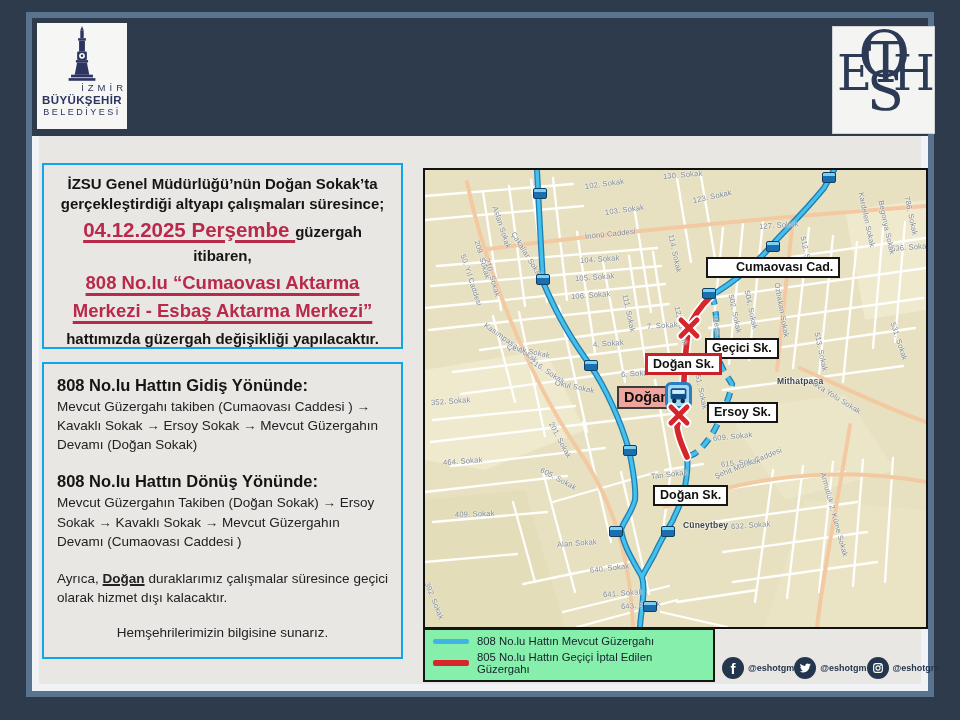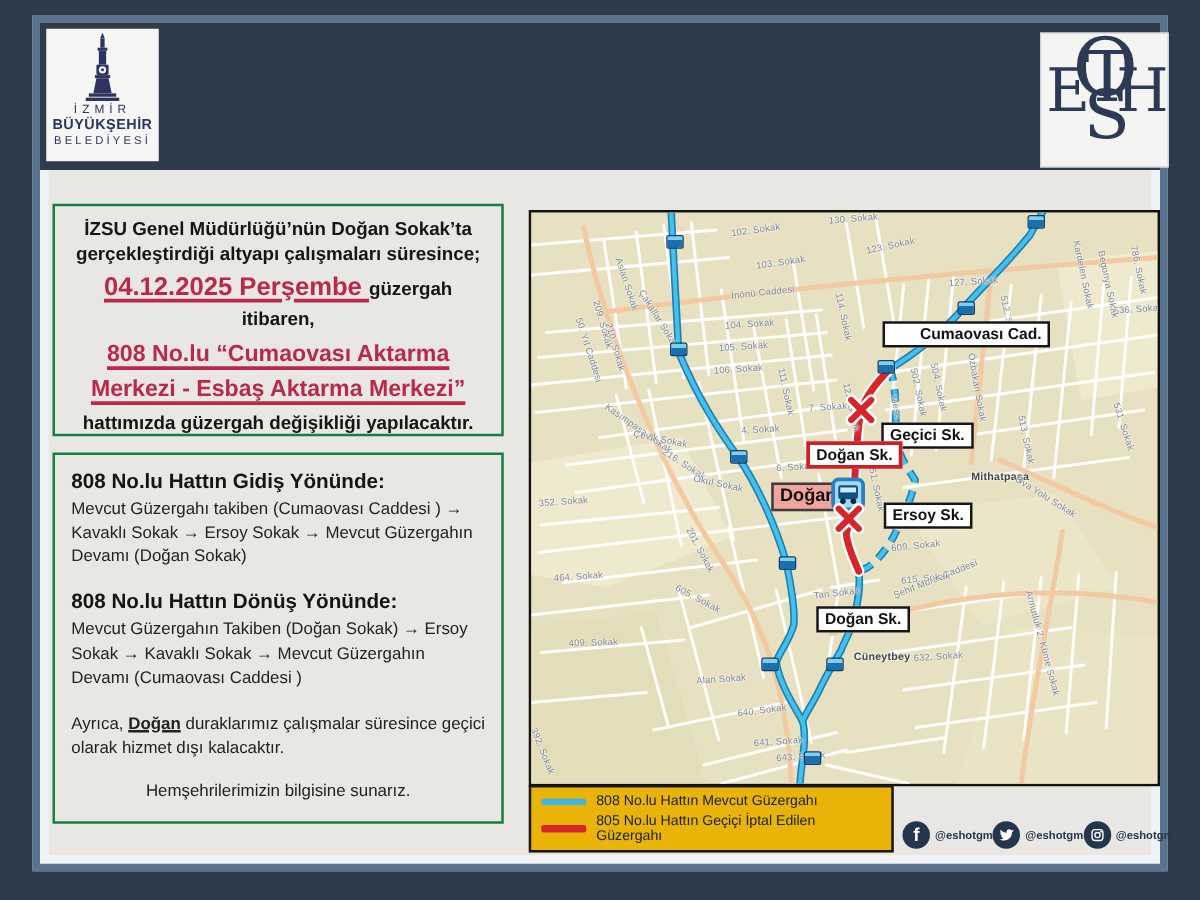--- a/index.html
+++ b/index.html
@@ -14,34 +14,34 @@
   .header-band{position:absolute;top:18px;left:32px;width:896px;height:118px;
                background:#2d3b4d;}
 
   
   .title{position:absolute;top:8px;left:32px;width:896px;height:128px;
          display:flex;align-items:center;justify-content:center;
          color:#f7f8fa;font-size:97px;font-weight:400;letter-spacing:3px;line-height:.95;}
   .izmir-logo{position:absolute;left:37px;top:23px;width:90px;height:106px;
               background:#f6f6f5;text-align:center;color:#2c3560;overflow:hidden;}
   .izmir-logo svg{display:block;margin:3px auto 0;}
-  .iz1{font-size:9.5px;letter-spacing:4px;margin-top:0;}
+  .iz1{font-size:9.5px;letter-spacing:4px;margin-top:0;text-align:right;}
   .iz2{font-size:11.5px;font-weight:bold;letter-spacing:.4px;margin-top:1px;}
   .iz3{font-size:9px;letter-spacing:2.5px;margin-top:1px;}
   .eshot-logo{position:absolute;left:832px;top:26px;width:101px;height:106px;
               background:#f4f4f3;border:1px solid #cfd3d8;}
   .eshot-logo span{position:absolute;font-family:"DejaVu Serif",serif;color:#2c3a55;line-height:1;}
   .m-o{left:25px;top:-4px;font-size:64px;}
   .m-t{left:34px;top:8px;font-size:56px;}
   .m-e{left:4px;top:22px;font-size:48px;}
   .m-h{left:60px;top:22px;font-size:48px;}
   .m-s{left:34px;top:38px;font-size:54px;}
 
   
-  .box{position:absolute;border:2px solid #15803d;color:#151515;}
+  .box{position:absolute;border:2px solid #0ea5e9;color:#151515;}
   .box1{left:42px;top:163px;width:361px;height:186px;text-align:center;
         padding:9px 10px;box-sizing:border-box;}
   .box1 p{margin:0 0 4px 0;}
   .b-bold{font-weight:bold;font-size:15px;line-height:1.32;}
   .red-big{color:#b8294a;font-weight:bold;font-size:20.5px;
            text-decoration:underline;text-decoration-thickness:2.5px;text-underline-offset:3px;}
   .red-route{color:#b8294a;font-weight:bold;font-size:18.5px;line-height:1.5;
            text-decoration:underline;text-decoration-thickness:2.5px;text-underline-offset:4px;}
   .box2{left:42px;top:362px;width:361px;height:297px;
         padding:12px 13px;box-sizing:border-box;text-align:left;}
@@ -67,21 +67,21 @@
   .dogan-stop{position:absolute;left:192px;top:216px;background:#efa49c;border:2px solid #3c3c3c;
           font-size:14.5px;font-weight:bold;color:#0e0e0e;padding:0 5px;line-height:19px;z-index:7;}
   .dogan-bus{position:absolute;left:240px;top:212px;width:27px;height:27px;z-index:7;
           background:#9fd9f5;border:3px solid #2d7dc2;border-radius:6px;box-sizing:border-box;}
   .busstop{position:absolute;width:12px;height:9px;border:1px solid #0d3f66;border-radius:2px;
            background:linear-gradient(180deg,#7ed0f2 0 34%,#1a6fae 34% 100%);z-index:5;}
   .xmark{position:absolute;width:26px;height:26px;z-index:8;}
 
   
   .legend{position:absolute;left:423px;top:628px;width:292px;height:54px;
-          background:#eab308;border:2px solid #161616;box-sizing:border-box;
+          background:#86efac;border:2px solid #161616;box-sizing:border-box;
           padding:5px 8px;display:flex;flex-direction:column;justify-content:space-between;}
   .lrow{display:flex;align-items:center;gap:8px;font-size:11.3px;color:#15202b;}
   .swatch{width:36px;flex:0 0 36px;height:5px;border-radius:2px;}
   .sw-blue{background:#41b4e6;}
   .sw-dash{background:repeating-linear-gradient(90deg,#41b4e6 0 8px,transparent 8px 14px);}
   .sw-red{background:#d6262c;height:6px;}
 
   
   .social{position:absolute;left:722px;top:657px;width:216px;display:flex;
           align-items:center;justify-content:space-between;}

